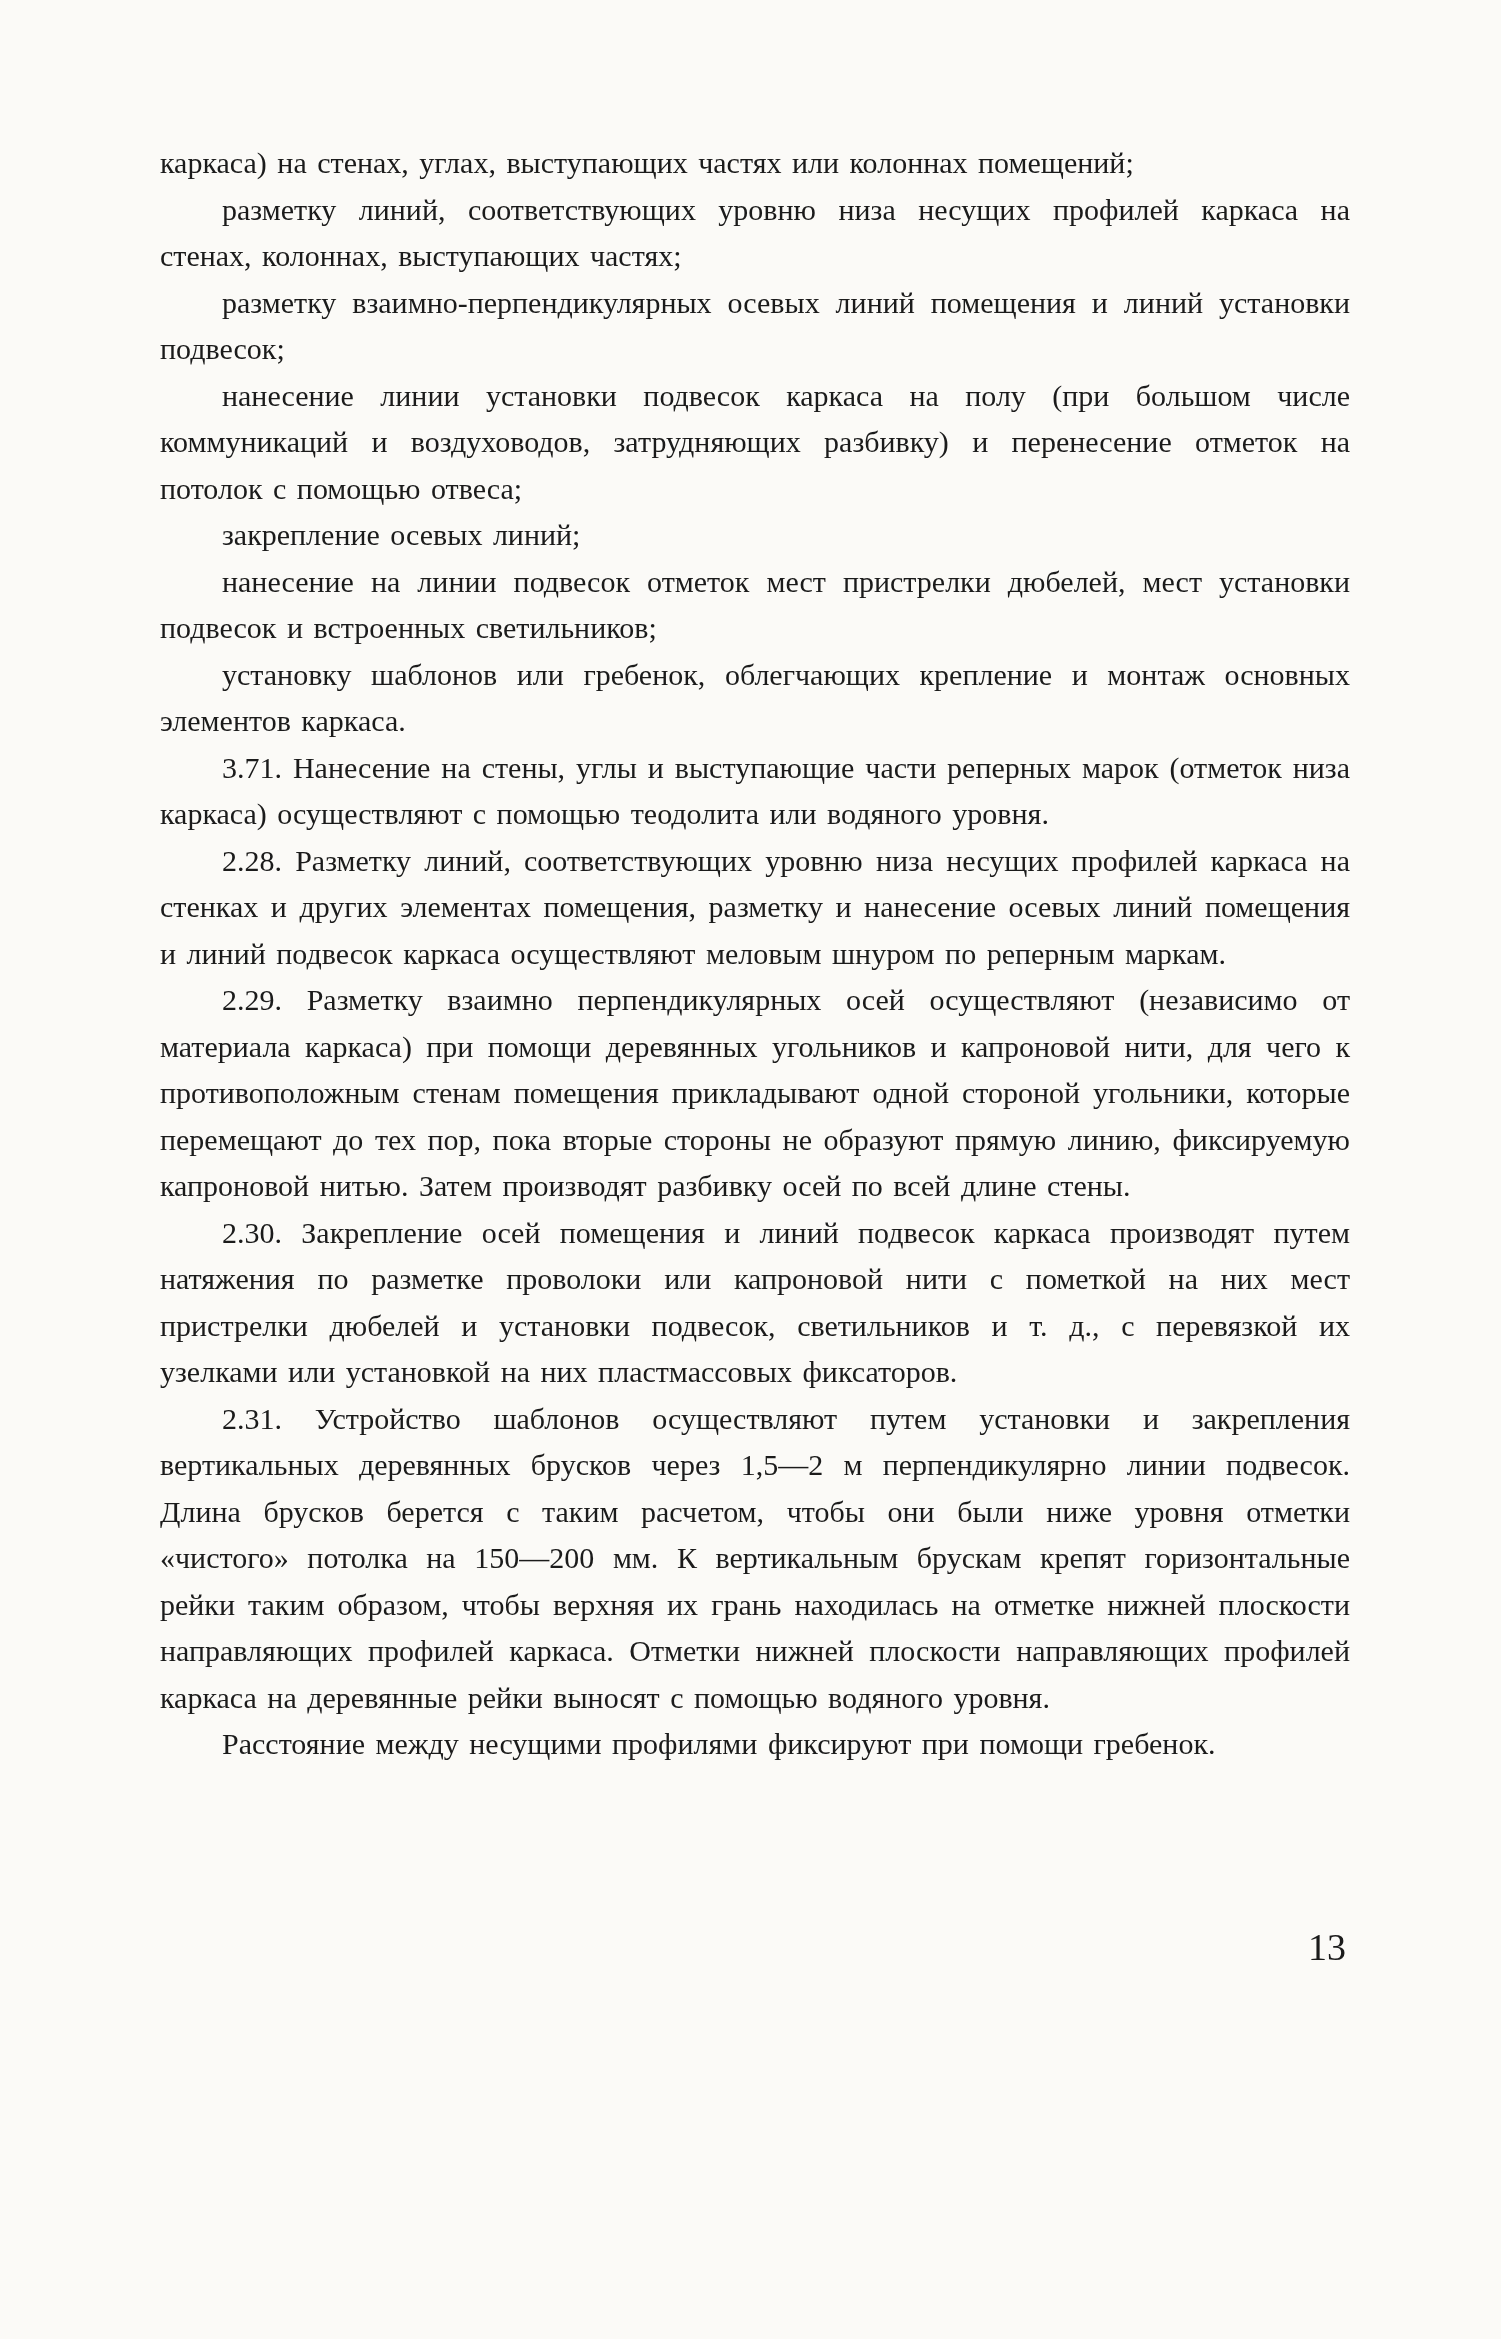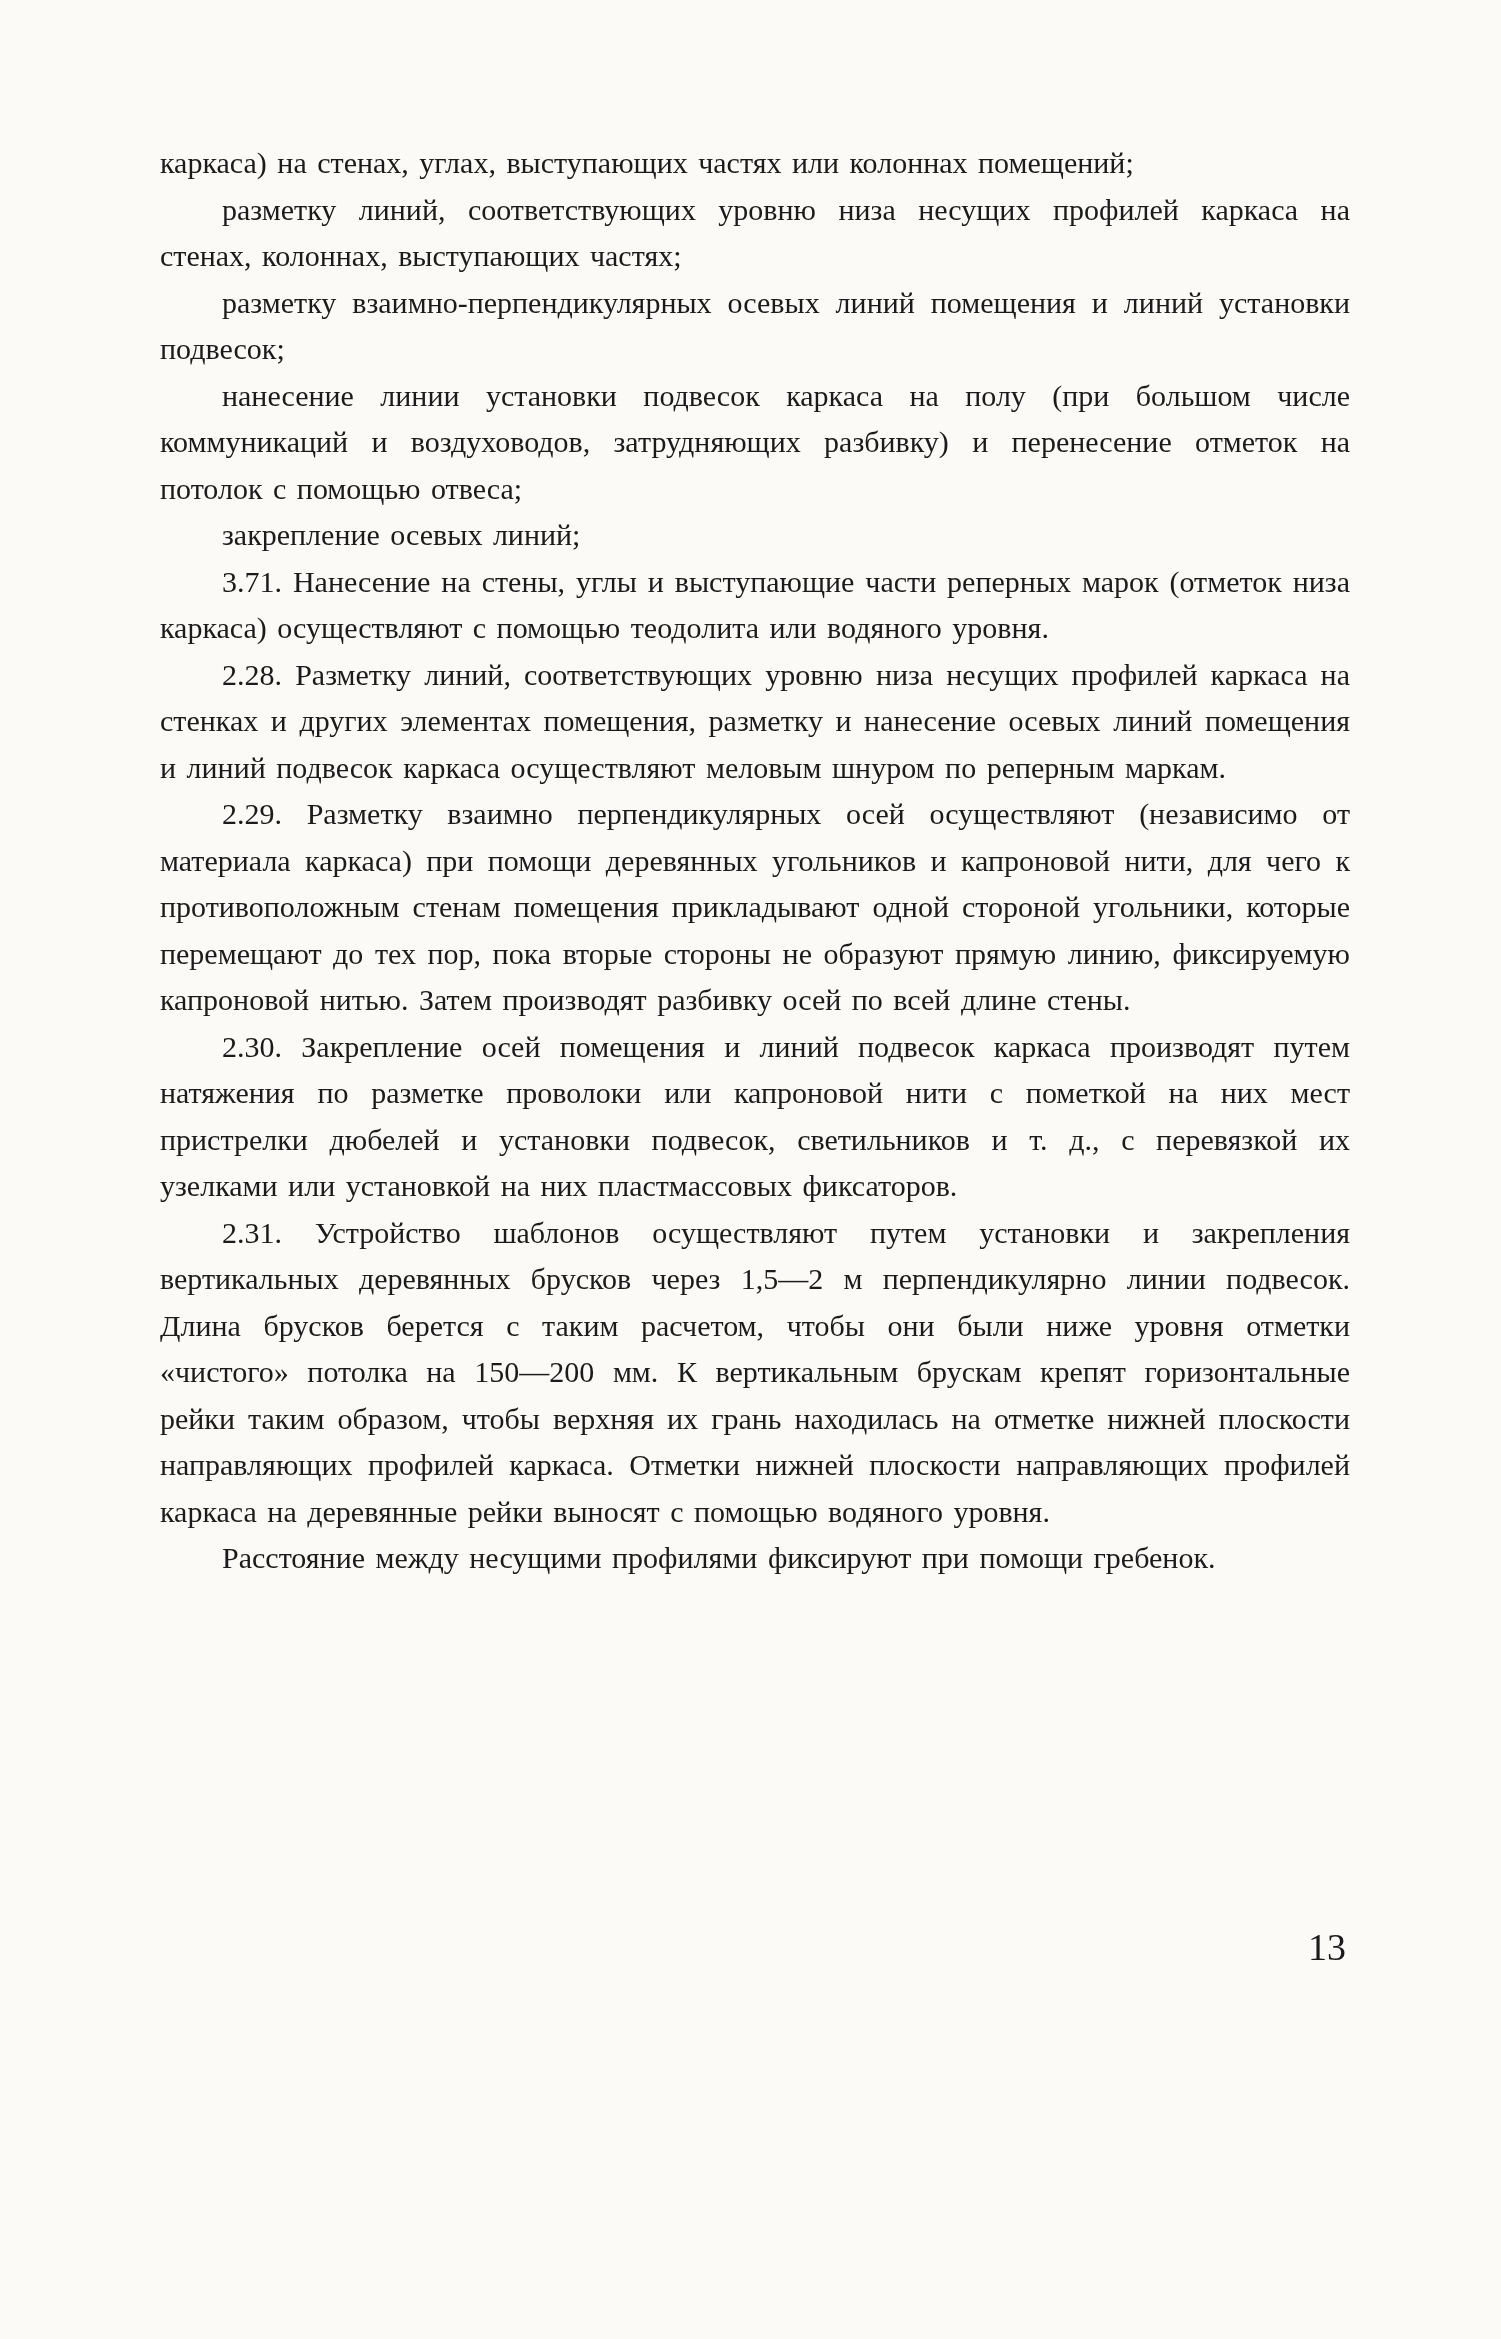--- a/index.html
+++ b/index.html
@@ -47,20 +47,22 @@
 </head>
 <body>
 
 <div class="page">
   <div class="text-block">
     <p>каркаса) на стенах, углах, выступающих частях или колоннах помещений;</p>
     <p class="indent">разметку линий, соответствующих уровню низа несущих профилей каркаса на стенах, колоннах, выступающих частях;</p>
     <p class="indent">разметку взаимно-перпендикулярных осевых линий помещения и линий установки подвесок;</p>
     <p class="indent">нанесение линии установки подвесок каркаса на полу (при большом числе коммуникаций и воздуховодов, затрудняющих разбивку) и перенесение отметок на потолок с помощью отвеса;</p>
     <p class="indent">закрепление осевых линий;</p>
+    <p class="indent">нанесение на линии подвесок отметок мест пристрелки дюбелей, мест установки подвесок и встроенных светильников;</p>
+    <p class="indent">установку шаблонов или гребенок, облегчающих крепление и монтаж основных элементов каркаса.</p>
     <p class="indent">3.71. Нанесение на стены, углы и выступающие части реперных марок (отметок низа каркаса) осуществляют с помощью теодолита или водяного уровня.</p>
     <p class="indent">2.28. Разметку линий, соответствующих уровню низа несущих профилей каркаса на стенках и других элементах помещения, разметку и нанесение осевых линий помещения и линий подвесок каркаса осуществляют меловым шнуром по реперным маркам.</p>
     <p class="indent">2.29. Разметку взаимно перпендикулярных осей осуществляют (независимо от материала каркаса) при помощи деревянных угольников и капроновой нити, для чего к противоположным стенам помещения прикладывают одной стороной угольники, которые перемещают до тех пор, пока вторые стороны не образуют прямую линию, фиксируемую капроновой нитью. Затем производят разбивку осей по всей длине стены.</p>
     <p class="indent">2.30. Закрепление осей помещения и линий подвесок каркаса производят путем натяжения по разметке проволоки или капроновой нити с пометкой на них мест пристрелки дюбелей и установки подвесок, светильников и т. д., с перевязкой их узелками или установкой на них пластмассовых фиксаторов.</p>
     <p class="indent">2.31. Устройство шаблонов осуществляют путем установки и закрепления вертикальных деревянных брусков через 1,5—2 м перпендикулярно линии подвесок. Длина брусков берется с таким расчетом, чтобы они были ниже уровня отметки «чистого» потолка на 150—200 мм. К вертикальным брускам крепят горизонтальные рейки таким образом, чтобы верхняя их грань находилась на отметке нижней плоскости направляющих профилей каркаса. Отметки нижней плоскости направляющих профилей каркаса на деревянные рейки выносят с помощью водяного уровня.</p>
     <p class="indent">Расстояние между несущими профилями фиксируют при помощи гребенок.</p>
   </div>
   <div class="page-number">13</div>
 </div>
 

